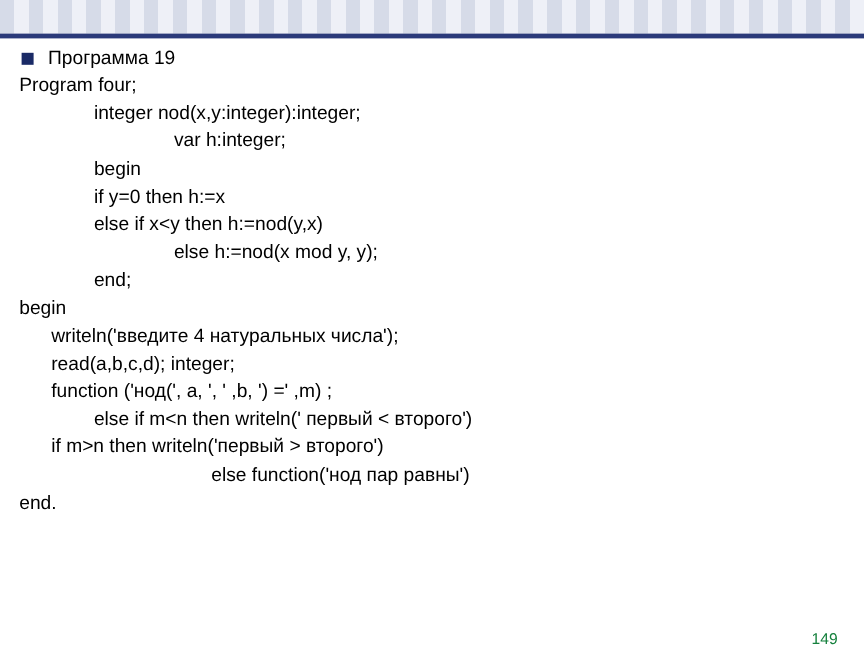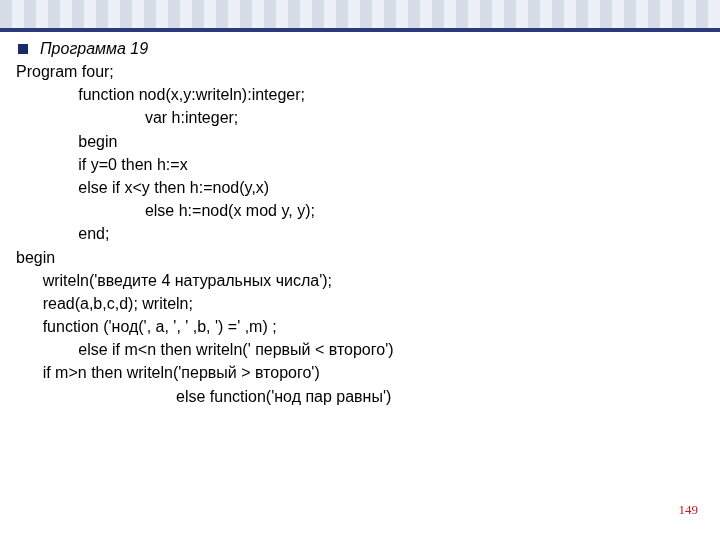--- a/index.html
+++ b/index.html
@@ -35,58 +35,58 @@
     gap: 12px;
     margin-bottom: 2px;
   }
   .bullet {
     width: 10px;
     height: 10px;
     background: #1a2a66;
     flex: 0 0 auto;
     margin-left: 4px;
   }
-  .italic { font-style: italic; }
+  .italic { }
   .code {
     white-space: pre;
     line-height: 1.45;
     padding-left: 2px;
     font-family: Arial, Helvetica, sans-serif;
   }
   .pagenum {
     position: absolute;
     right: 22px;
-    bottom: 22px;
+    bottom: 0;
     font-size: 13px;
-    color: #b91c1c;
-    font-family: Liberation Serif, serif;
+    color: #15803d;
   }
 </style>
 </head>
 <body>
 
 <div class="topband"></div>
 
 <div class="page">
 
   <div class="bullet-line">
     <span class="bullet"></span>
     <span class="italic">Программа 19</span>
   </div>
 
   <div class="code">Program four;</div>
-  <div class="code">              function nod(x,y:writeln):integer;</div>
+  <div class="code">              integer nod(x,y:integer):integer;</div>
   <div class="code">                             var h:integer;</div>
   <div class="code">              begin</div>
   <div class="code">              if y=0 then h:=x</div>
   <div class="code">              else if x&lt;y then h:=nod(y,x)</div>
   <div class="code">                             else h:=nod(x mod y, y);</div>
   <div class="code">              end;</div>
   <div class="code">begin</div>
   <div class="code">      writeln('введите 4 натуральных числа');</div>
-  <div class="code">      read(a,b,c,d); writeln;</div>
+  <div class="code">      read(a,b,c,d); integer;</div>
   <div class="code">      function ('нод(', a, ', ' ,b, ') =' ,m) ;</div>
   <div class="code">              else if m&lt;n then writeln(' первый &lt; второго')</div>
   <div class="code">      if m&gt;n then writeln('первый &gt; второго')</div>
   <div class="code">                                    else function('нод пар равны')</div>
+  <div class="code">end.</div>
 
   <div class="pagenum">149</div>
 </div>
 
 </body></html>

